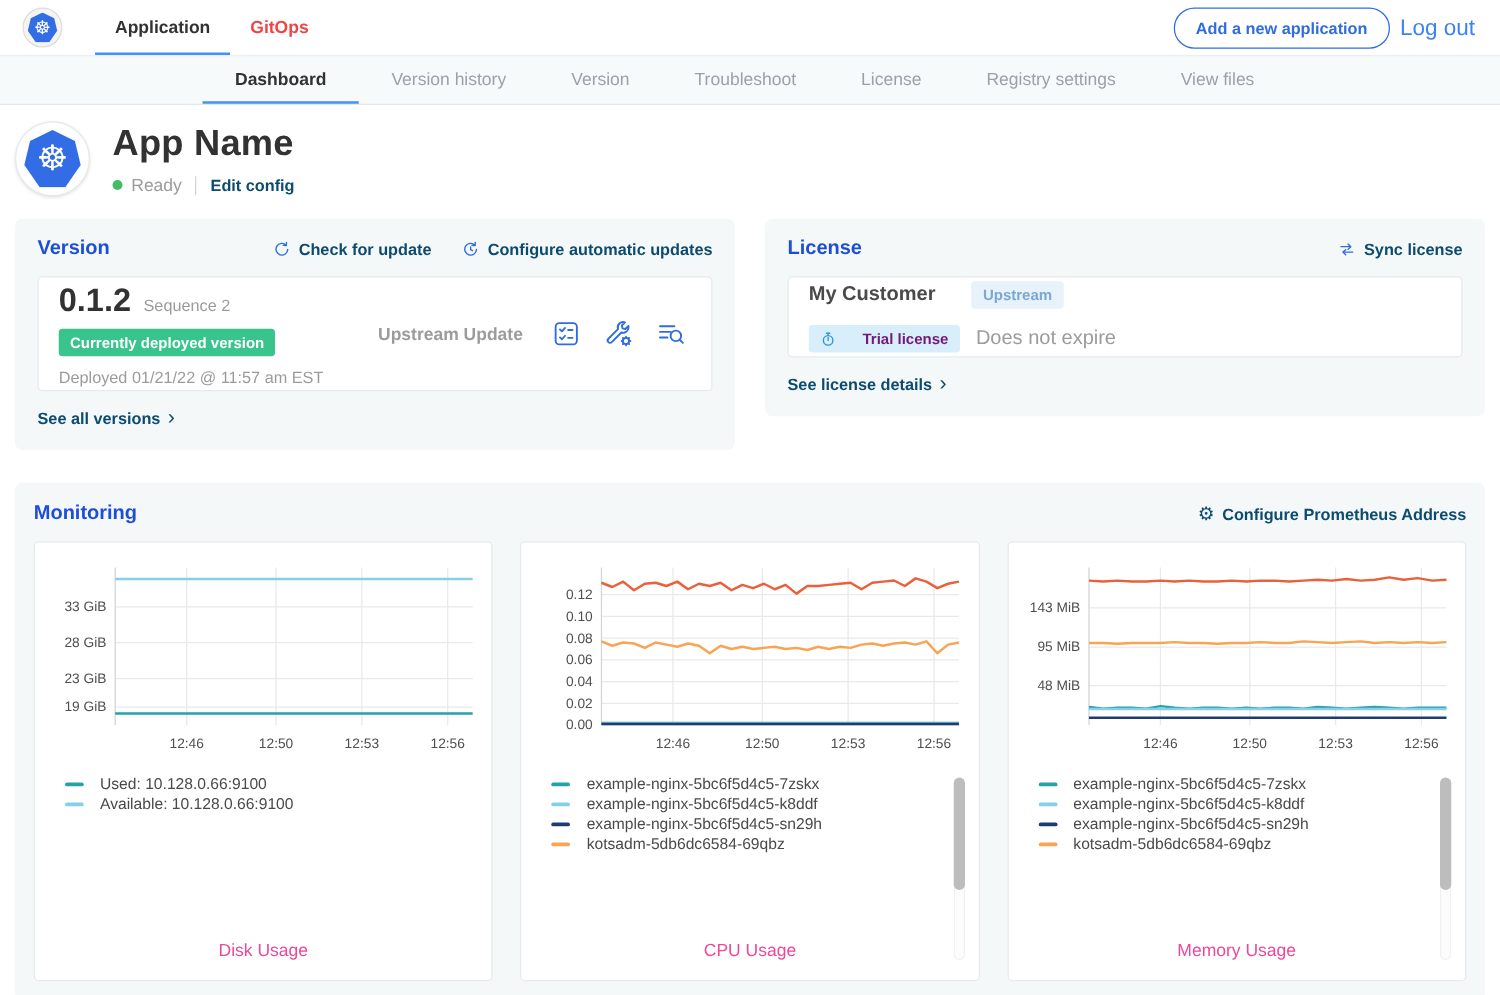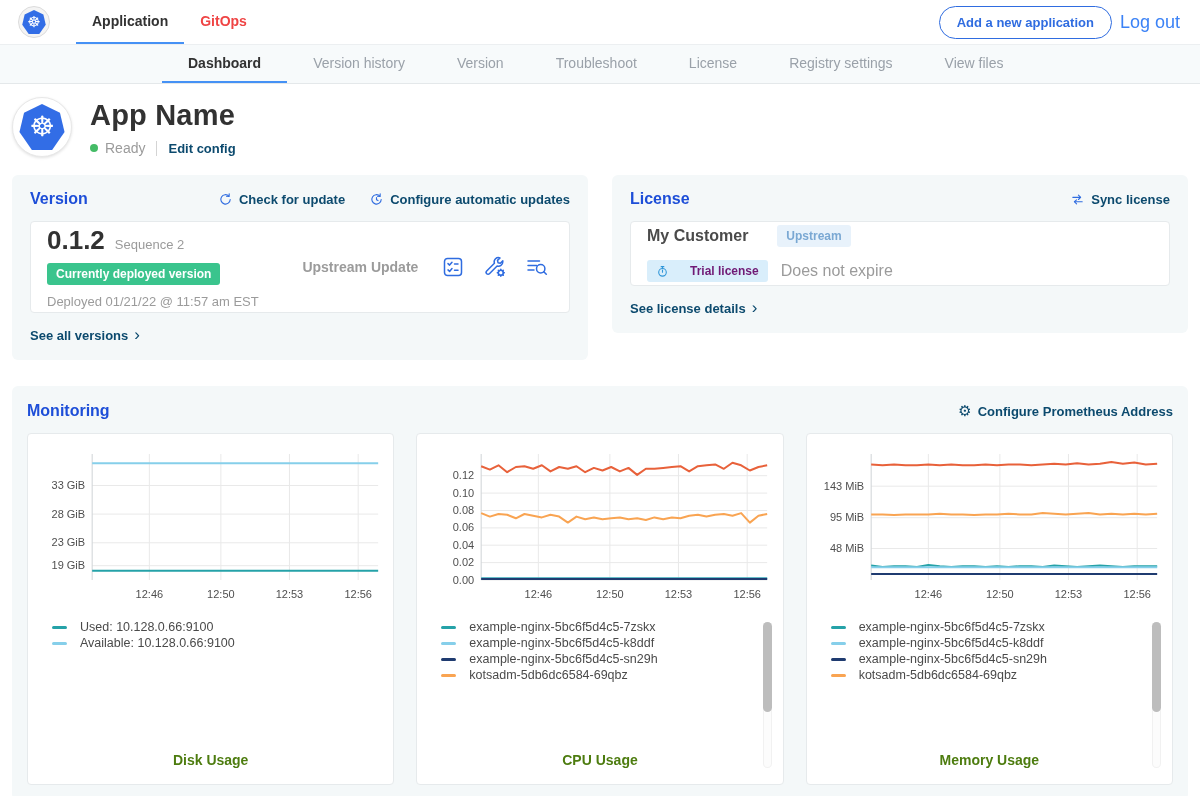--- a/index.html
+++ b/index.html
@@ -80,21 +80,21 @@
   .charts-row { display:flex; gap:22px; margin-top:3px; }
   .chart-card { background:#fff; border:1px solid #e6eaec; border-radius:4px; flex:1; padding:12px 10px 16px 10px; position:relative; }
   svg.chart { width:100%; height:158px; display:block; }
   svg.chart .tk { font:11px "Liberation Sans","DejaVu Sans",sans-serif; fill:#4f4f4f; }
   .legend { margin-top:16px; padding-left:14px; display:flex; flex-direction:column; gap:2px; min-height:122px; }
   .legend-item { display:flex; align-items:center; gap:13px; font-size:12.5px; color:#4a4a4a; }
   .swatch { width:15px; height:3px; border-radius:2px; flex:0 0 auto; }
   .legend-scrollbar { position:absolute; right:11px; top:188px; width:9px; height:146px; background:#fcfcfc;
     border-radius:5px; box-shadow:inset 0 0 0 1px #f1f1f1; }
   .legend-scrollbar .thumb { width:9px; height:90px; background:#bdbdbd; border-radius:5px; }
-  .chart-title { text-align:center; font-size:14px; font-weight:700; color:#4d7c0f; margin-top:10px; }
+  .chart-title { text-align:center; font-size:14px; font-weight:400; color:#ec4899; margin-top:10px; }
 </style>
 </head>
 <body>
 
 <div class="topnav">
   <div class="brand">
     <div class="k8s-badge">
       <div class="k8s-hept">
           <span class="k8s-wheel">☸</span>
         </div>

